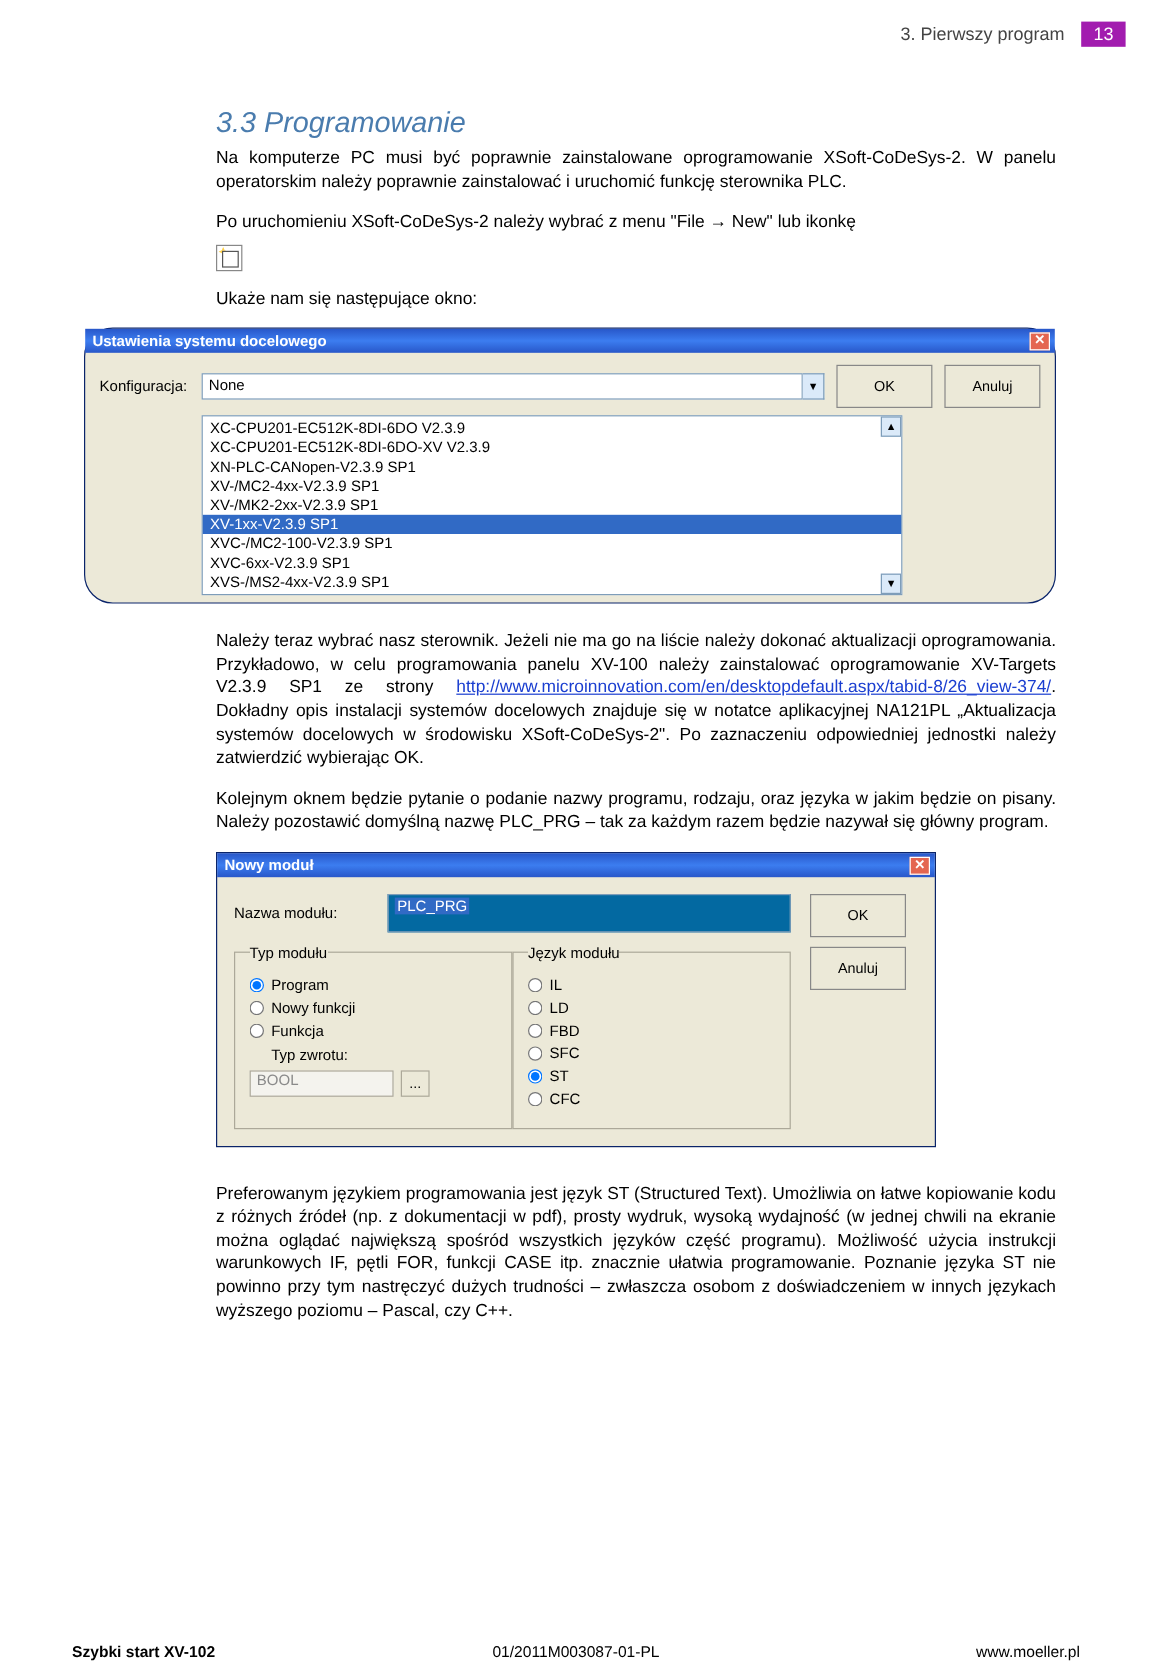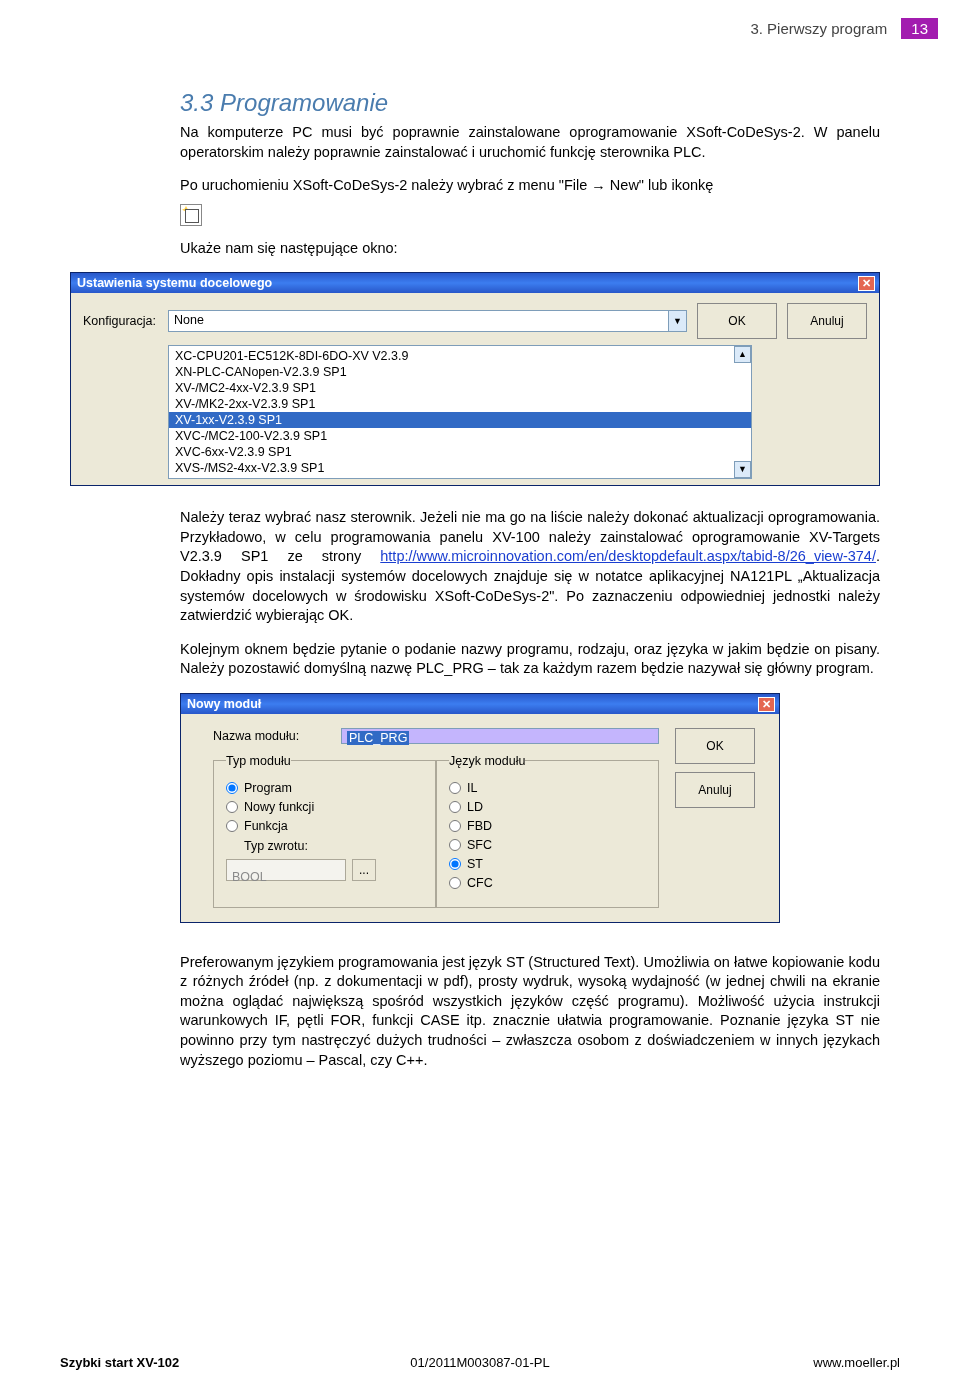--- a/index.html
+++ b/index.html
@@ -105,50 +105,50 @@
   .config-list .scroll-up, .config-list .scroll-down {
     position:absolute; right:0; width:17px; height:17px;
     background:#dbeaf9; border:1px solid #7e9db9; text-align:center;
     font-size:9px; line-height:15px; cursor:pointer;
   }
   .config-list .scroll-up { top:0; }
   .config-list .scroll-down { bottom:0; }
 
   
   .win2-body {
-    padding:14px; display:flex; gap:16px; align-items:flex-start;margin-left:18px;
+    padding:14px; display:flex; gap:16px; align-items:flex-start;
   }
   .col-left { flex:1; }
   .col-right { width:90px; display:flex; flex-direction:column; gap:8px; }
   .row2 { display:flex; align-items:center; margin-bottom:10px; gap:18px; }
   .lbl { width:110px; }
   .txt-in {
-    flex:1; height:16px; border:1px solid #7e9db9; background:#c4b5fd;
+    flex:1; height:32px; border:1px solid #7e9db9; background:#0369a1;
     color:#000; font-size:12.5px; padding:2px 5px;
   }
   .txt-in .seltext { background:#316ac5; color:#fff; padding:0 2px; }
   fieldset {
     border:1px solid #aca899; padding:8px 12px 12px 12px; font-size:12.5px;
   }
   .fs-row { display:flex; }
   .fs-col { flex:1; }
   .radio { display:flex; align-items:center; gap:6px; margin:5px 0; }
   .radio input { width:12px; height:12px; }
   .subrow { margin-top:6px; display:flex; align-items:center; gap:6px; }
   .disabled-box {
     width:120px; height:22px; border:1px solid #aca899; background:#f4f3ee;
-    color:#8a8a8a; font-size:12.5px; padding:10px 5px;
+    color:#8a8a8a; font-size:12.5px; padding:0 5px;
   }
   .dots-btn {
     width:24px; height:22px; border:1px solid #aca899; background:#ece9d8;
     font-size:12px; cursor:pointer;
   }
 
   .footer {
-    position:absolute; bottom:18px; left:0; width:100%;
+    position:absolute; bottom:4px; left:0; width:100%;
     display:flex; align-items:center; font-size:13px; padding:0 60px;
   }
   .footer .ft-left { font-weight:bold; flex:1; }
   .footer .ft-mid { flex:1; text-align:center; }
   .footer .ft-right { flex:1; text-align:right; }
 </style>
 </head>
 <body>
 
 <div class="page-head">
@@ -157,36 +157,37 @@
 </div>
 
 <div class="content">
   <h2 class="sec">3.3  Programowanie</h2>
   <p class="body-text">Na  komputerze PC musi być poprawnie zainstalowane oprogramowanie XSoft-CoDeSys-2. W panelu operatorskim należy poprawnie zainstalować i uruchomić funkcję sterownika PLC.</p>
   <p class="body-text" style="margin-bottom:4px">Po uruchomieniu XSoft-CoDeSys-2  należy wybrać z menu "File → New" lub ikonkę</p>
   <span class="icon-newfile"></span>
   <p class="body-text">Ukaże nam się następujące okno:</p>
 
   
-  <div class="win" style="margin-left:-110px;">
+  <div class="win" style="margin-left:-110px;border-radius:24px;">
     <div class="titlebar">
       <span>Ustawienia systemu docelowego</span>
       <span class="close">✕</span>
     </div>
     <div class="win1-body">
       <div class="row1">
         <span class="lbl" style="width:75px">Konfiguracja:</span>
         <div class="cfg-input"><span>None</span></div>
         <div class="dd-arrow">▼</div>
         <button class="btn">OK</button>
         <button class="btn">Anuluj</button>
       </div>
       <div class="config-list">
         <div class="scroll-up">▲</div>
         <div id="cfg-options">
+            <div class="item">XC-CPU201-EC512K-8DI-6DO V2.3.9</div>
             <div class="item">XC-CPU201-EC512K-8DI-6DO-XV V2.3.9</div>
             <div class="item">XN-PLC-CANopen-V2.3.9 SP1</div>
             <div class="item">XV-/MC2-4xx-V2.3.9 SP1</div>
             <div class="item">XV-/MK2-2xx-V2.3.9 SP1</div>
             <div class="item sel">XV-1xx-V2.3.9 SP1</div>
             <div class="item">XVC-/MC2-100-V2.3.9 SP1</div>
             <div class="item">XVC-6xx-V2.3.9 SP1</div>
             <div class="item">XVS-/MS2-4xx-V2.3.9 SP1</div>
           </div>
         <div class="scroll-down">▼</div>

